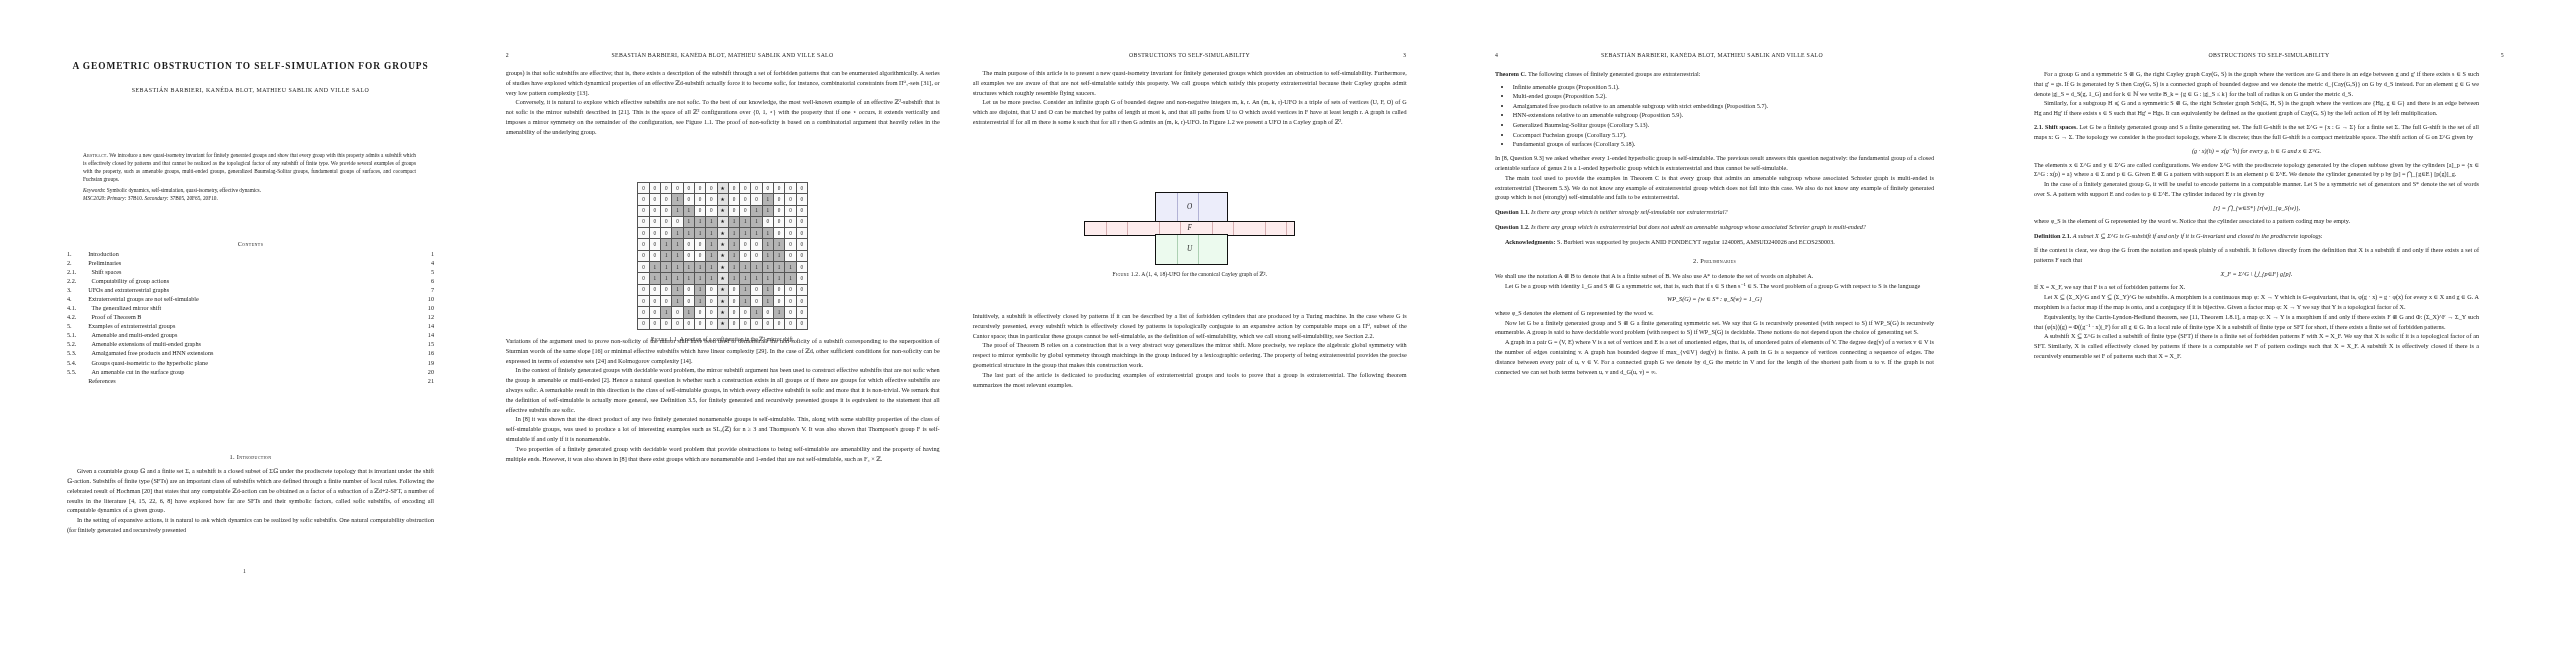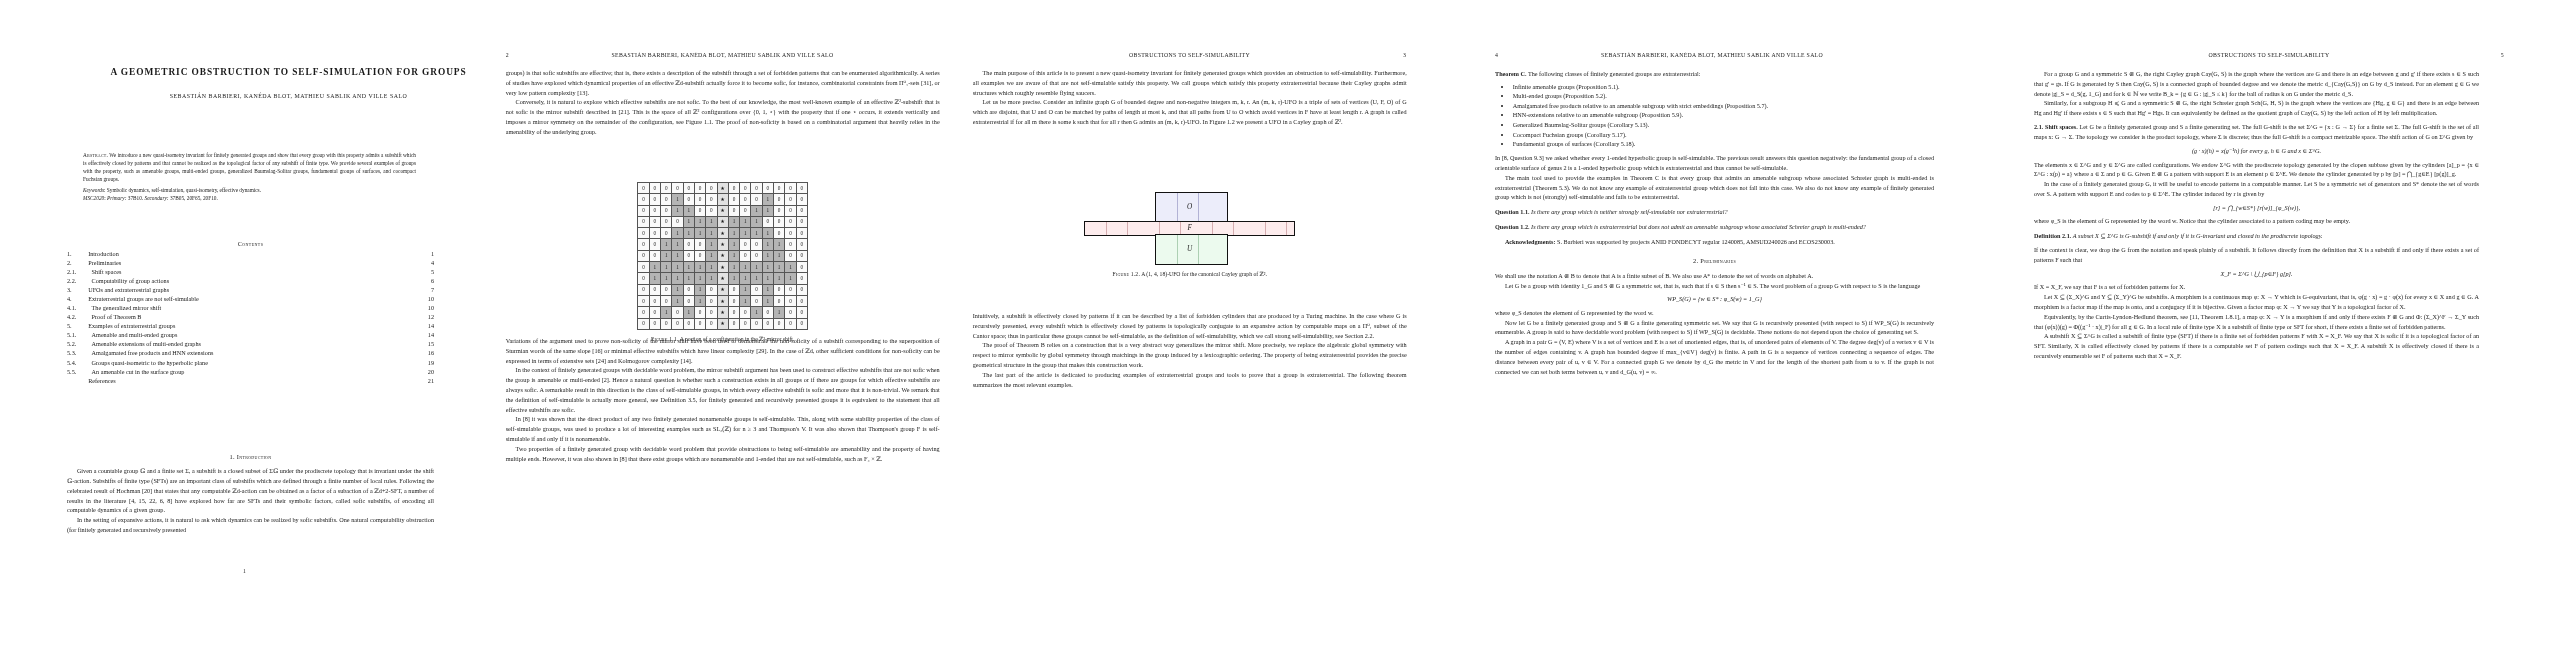--- a/index.html
+++ b/index.html
@@ -263,21 +263,21 @@
 <body>
 
 <div id="spread">
 
   <div class="arxiv-stamp">
     <span>arXiv:2510.10291v1  [math.GR]  11 Oct 2025</span>
   </div>
 
   <div class="page p1">
 
-    <div class="col" style="left:67px; top:66px; width:367px;margin-left:38px;">
+    <div class="col" style="left:67px; top:60px; width:367px;">
       <div class="title-main">A GEOMETRIC OBSTRUCTION TO SELF-SIMULATION FOR GROUPS</div>
       <div class="authors">SEBASTIÁN BARBIERI, KANÉDA BLOT, MATHIEU SABLIK AND VILLE SALO</div>
     </div>
 
     <div class="col" style="left:83px; top:151px; width:333px;">
       <div class="abstract">
         <span class="lead">Abstract.</span>
         <span>We introduce a new quasi-isometry invariant for finitely generated groups and show that every group with this property admits a subshift which is effectively closed by patterns and that cannot be realized as the topological factor of any subshift of finite type. We provide several examples of groups with the property, such as amenable groups, multi-ended groups, generalized Baumslag-Solitar groups, fundamental groups of surfaces, and cocompact Fuchsian groups.</span>
       </div>
       <div class="kw">

